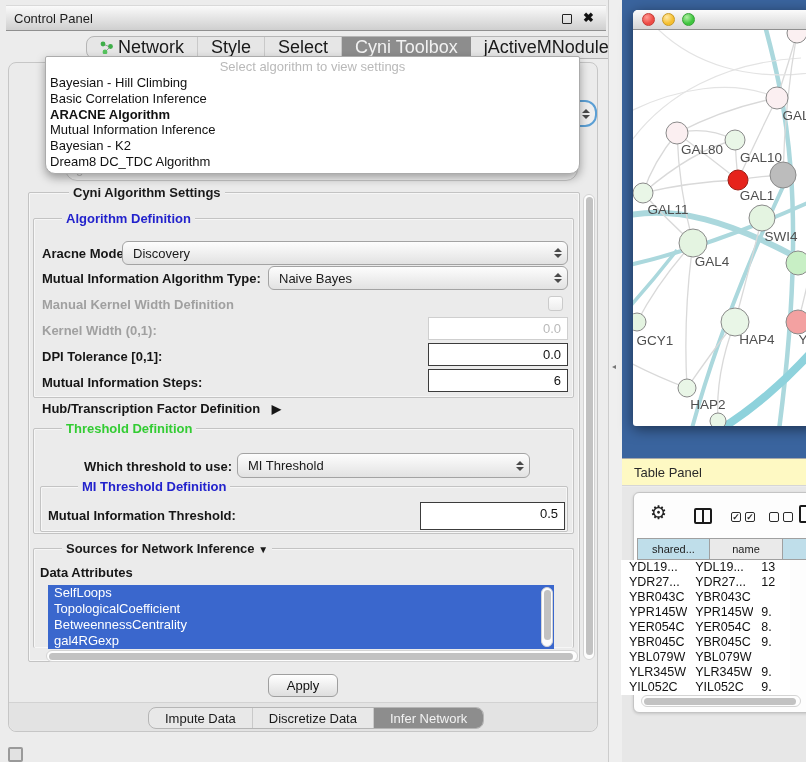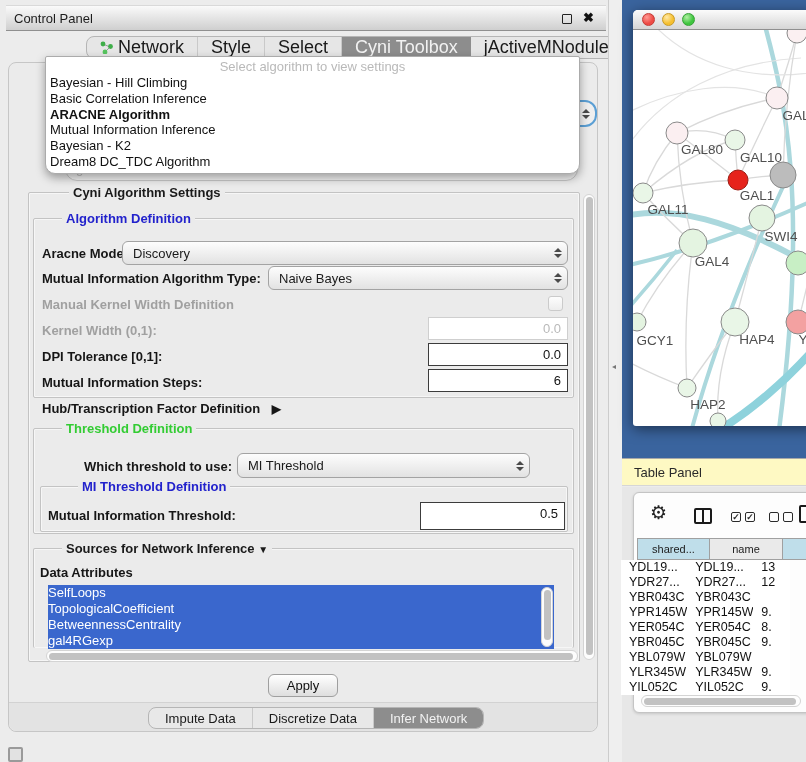--- a/index.html
+++ b/index.html
@@ -55,21 +55,21 @@
   .field { position:absolute; background:#fff; font-size:13px; text-align:right;
     padding:3px 6px 0 0; }
   .field.en { border:1.5px solid #3c3c3c; color:#111; }
   .field.dis { border:1px solid #cfcfcf; color:#b9b9b9; }
   
   .sb-track { position:absolute; background:#fdfdfd; border:1px solid #d4d4d4; border-radius:6px; }
   .sb-thumb { position:absolute; background:#c2c2c2; border-radius:5px; }
   
   #attr-list { left:48px; top:585px; width:506px; height:64px; background:#fff; overflow:hidden; }
   .attr-item { height:16px; line-height:16px; background:#3a67cd; color:#fff;
-    font-size:13px; padding-left:0; }
+    font-size:13px; padding-left:6px; }
   
   #apply-btn { left:268px; top:674px; width:70px; height:23px;
     background:linear-gradient(#ffffff,#dedede); border:1px solid #9f9f9f; border-radius:6px;
     font-size:13px; color:#111; text-align:center; line-height:21px; }
   #bottom-tabs { left:148px; top:707px; height:22px; display:flex;
     border:1px solid #b5b5b5; border-radius:8px; overflow:hidden; background:#e8e8e8; }
   .btab { display:flex; align-items:center; padding:0 16px; font-size:13px; color:#1a1a1a;
     border-right:1px solid #c9c9c9; white-space:nowrap; }
   .btab:last-child { border-right:none; }
   .btab.selected { background:#8d8d8d; color:#f2f2f2; }

